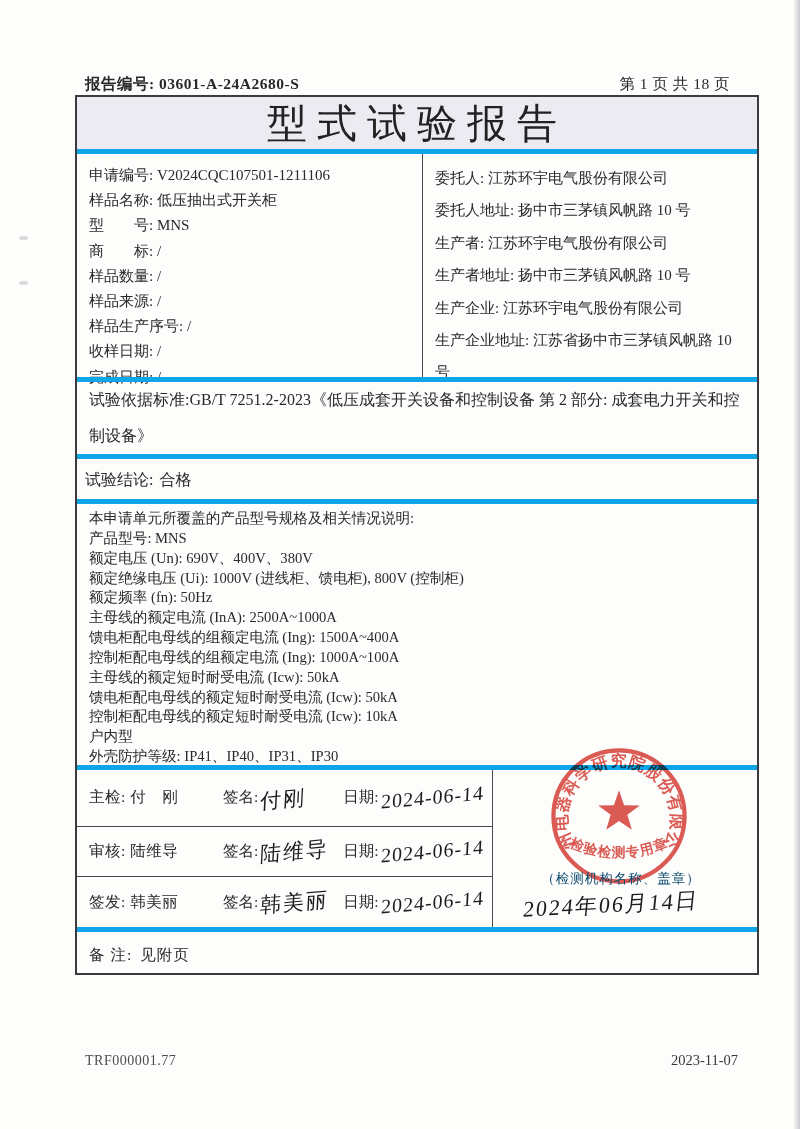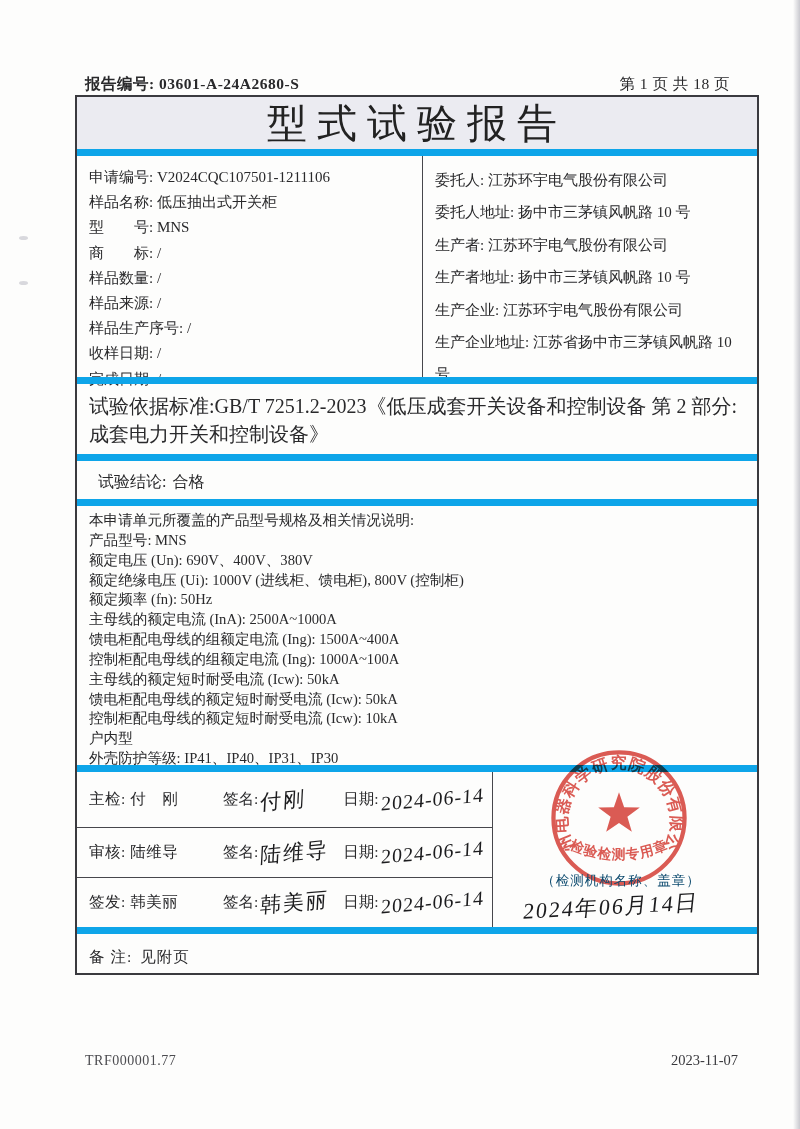--- a/index.html
+++ b/index.html
@@ -28,39 +28,39 @@
   }
   .report-no { font-weight:600; }
   .page-info { font-weight:500; }
 
   .report-table {
     position:absolute; left:75px; top:95px; width:684px; height:880px;
     border:2px solid #3a3a3f;
     display:flex; flex-direction:column;
     background:#fdfdfc;
   }
-  .row { border-top:7px solid #0ea5e9; }
+  .row { border-top:5px solid #0ea5e9; }
   .row:first-child { border-top:none; }
 
   .title-row {
     height:52px; background:#ebebf1;
     display:flex; align-items:center; justify-content:center;
   }
   .title-row h1 {
     font-size:40px; font-weight:500; letter-spacing:10px; color:#222;
   }
 
   .info-row { height:228px; display:flex; }
   .info-left { width:345px; padding:9px 12px 6px 12px; }
   .info-left .line { font-size:15px; line-height:25.2px; white-space:nowrap; }
   .info-right { flex:1; border-left:1px solid #47474c; padding:8px 10px 4px 12px; }
   .info-right .line { font-size:15px; line-height:32.4px; }
 
-  .standard-row { height:77px; padding:8px 12px; font-size:20px; line-height:28px; }
-  .conclusion-row { height:45px; padding:11px 21px; font-size:16px; }
+  .standard-row { height:77px; padding:0 12px; font-size:16px; line-height:36px; }
+  .conclusion-row { height:45px; padding:11px 8px; font-size:16px; }
   .conclusion-row .val { margin-left:6px; }
 
   .specs-row { height:266px; padding:5px 12px 2px 12px; }
   .specs-row .line { font-size:14.6px; line-height:19.85px; white-space:nowrap; }
 
   .sig-section { height:162px; display:flex; }
   .sig-left { width:415px; display:flex; flex-direction:column; }
   .sig-row { display:flex; align-items:center; padding:0 8px 0 12px; border-top:1px solid #47474c; font-size:15.5px; }
   .sig-row:first-child { border-top:none; }
   .sig-row.r1 { height:57px; } .sig-row.r2 { height:52px; } .sig-row.r3 { height:52px; }

